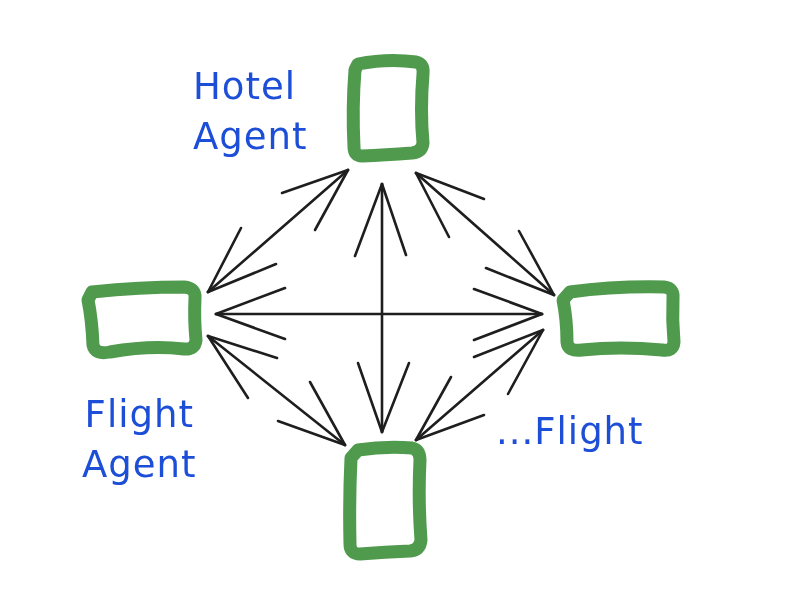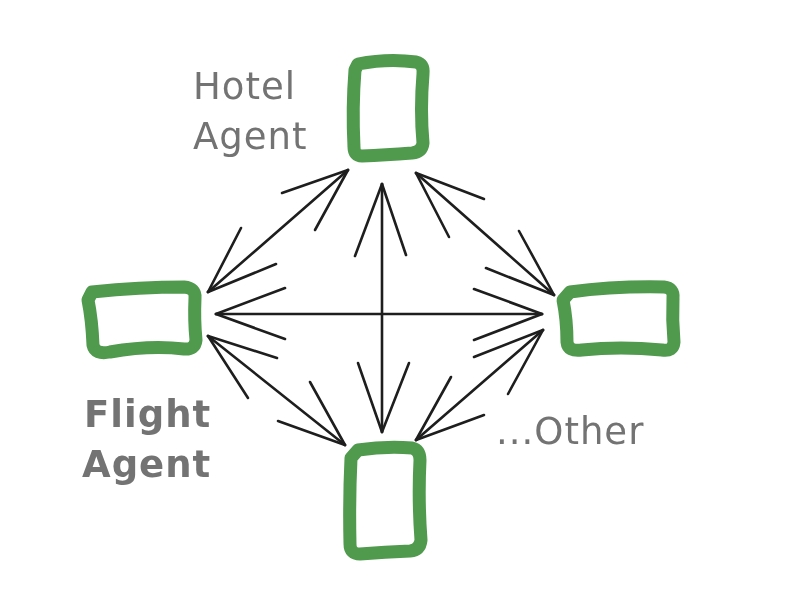--- a/index.html
+++ b/index.html
@@ -3,27 +3,27 @@
   <meta charset="utf-8">
   <style>
     html, body { margin: 0; padding: 0; background: #ffffff; }
     body { width: 792px; height: 608px; position: relative; overflow: hidden; }
     #canvas { position: absolute; left: 0; top: 0; width: 792px; height: 608px; }
     .label {
       position: absolute;
       font-family: "DejaVu Sans", sans-serif;
       font-size: 37px;
       line-height: 50px;
-      color: #737373;
+      color: #1d4ed8;
       letter-spacing: 1px;
       white-space: nowrap;
     }
     .label span { display: block; }
     #label-hotel { left: 193px; top: 62px; text-align: left; }
-    #label-flight { left: 82px; top: 390px; text-align: right; font-weight: bold; }
+    #label-flight { left: 82px; top: 390px; text-align: center; }
     #label-other { left: 496px; top: 407px; text-align: center; }
   </style>
 </head>
 <body>
 
 <svg id="canvas" viewBox="0 0 792 608" xmlns="http://www.w3.org/2000/svg">
   <g fill="none" stroke="#4f9a4d" stroke-width="13" stroke-linecap="round" stroke-linejoin="round">
 
     <path d="M358,64 Q388,58 416,62 Q424,64 423,74 Q420,110 423,143 Q422,152 412,153 Q385,155 362,156 Q354,156 354,147 Q352,108 355,70 Z"></path>
 
@@ -78,14 +78,14 @@
   <span>Hotel</span>
   <span>Agent</span>
 </div>
 
 <div class="label" id="label-flight">
   <span>Flight</span>
   <span>Agent</span>
 </div>
 
 <div class="label" id="label-other">
-  <span>...Other</span>
+  <span>...Flight</span>
 </div>
 
 </body></html>

